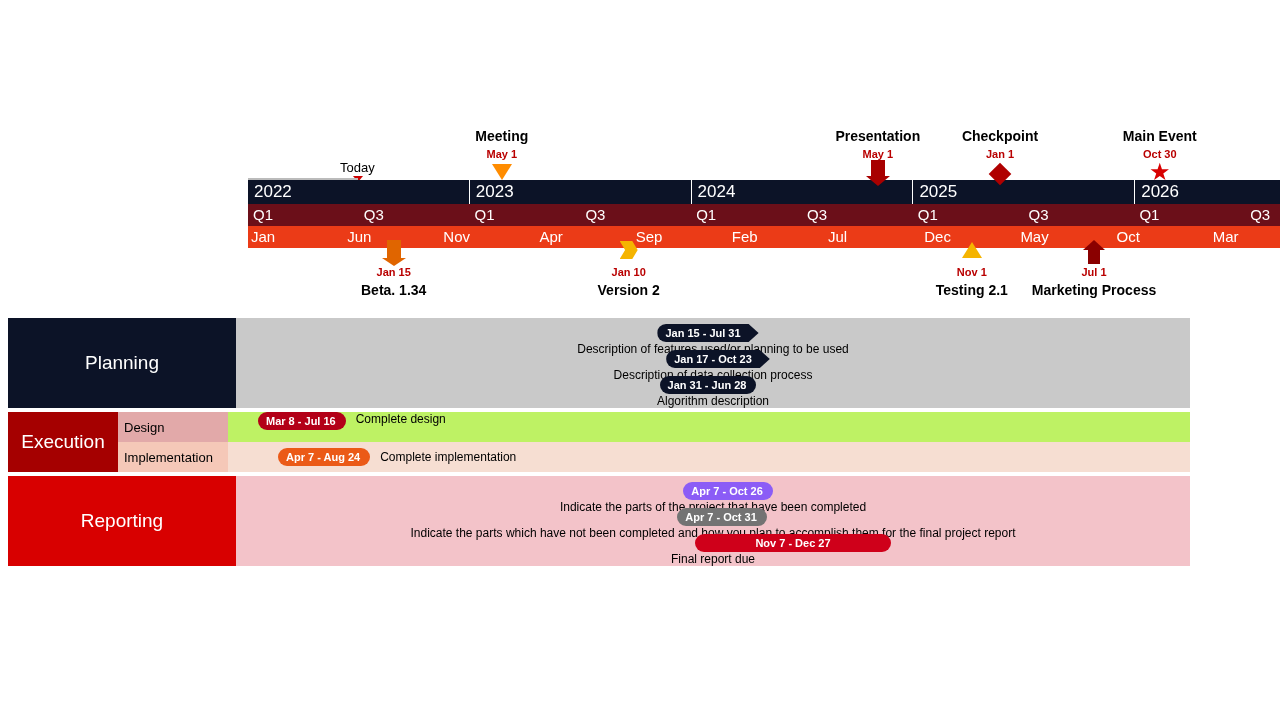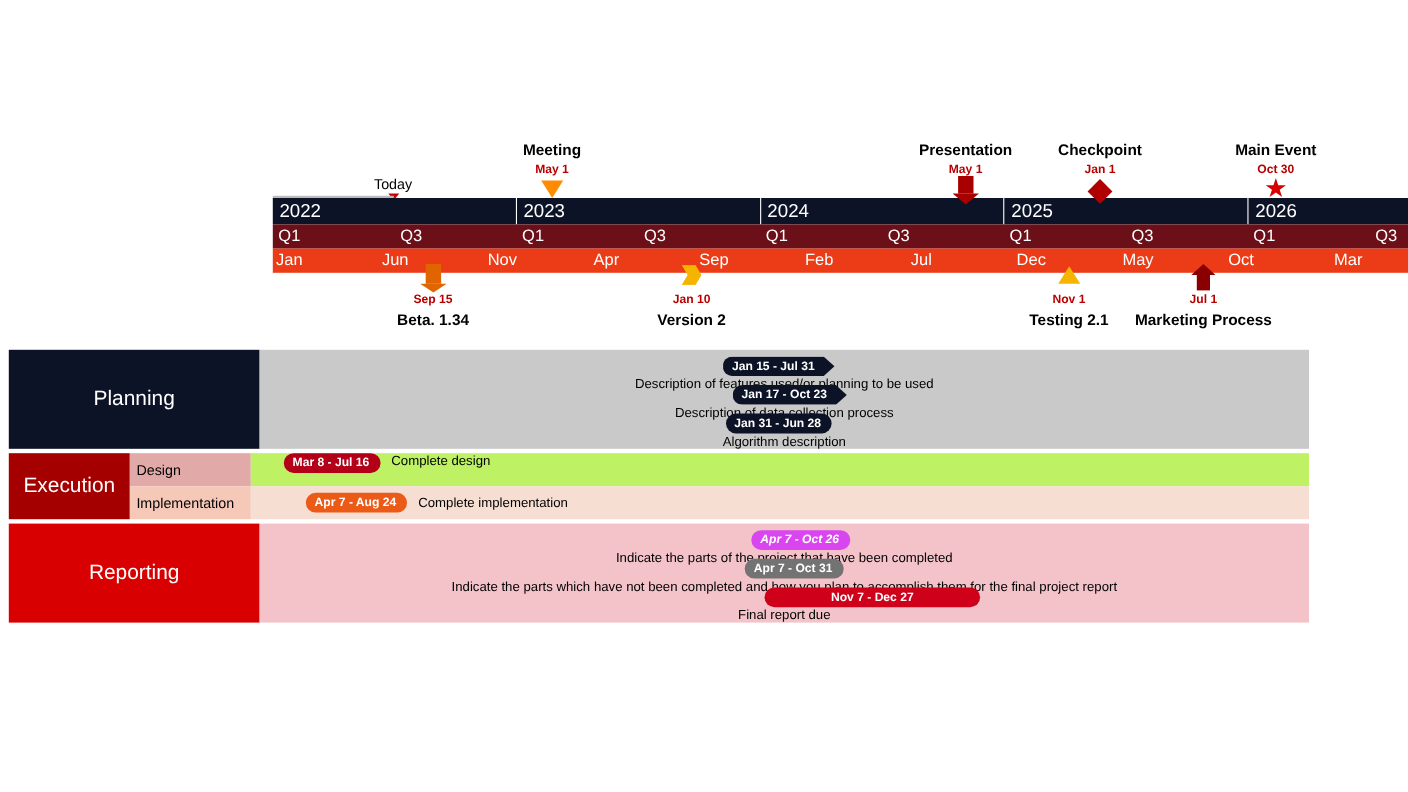--- a/index.html
+++ b/index.html
@@ -176,21 +176,21 @@
     <span class="ms-date" style="left: 877.8px; top: 148px;">May 1</span>
     <span class="arrow-down-red" style="left: 877.8px;"></span>
 <span class="ms-title" style="left: 1000px; top: 128px;">Checkpoint</span>
     <span class="ms-date" style="left: 1000px; top: 148px;">Jan 1</span>
     <span class="diamond-red" style="left: 1000px;"></span>
 <span class="ms-title" style="left: 1159.8px; top: 128px;">Main Event</span>
     <span class="ms-date" style="left: 1159.8px; top: 148px;">Oct 30</span>
     <span class="star-red" style="left: 1159.8px;">★</span>
 
 <span class="flag-orange" style="left: 393.7px;"></span>
-    <span class="ms-date" style="left: 393.7px; top: 266px;">Sep 15</span>
+    <span class="ms-date" style="left: 393.7px; top: 266px;">Jan 15</span>
     <span class="ms-title" style="left: 393.7px; top: 282px;">Beta. 1.34</span>
 <span class="chevron-yellow" style="left: 628.7px;"></span>
     <span class="ms-date" style="left: 628.7px; top: 266px;">Jan 10</span>
     <span class="ms-title" style="left: 628.7px; top: 282px;">Version 2</span>
 <span class="tri-up-yellow" style="left: 971.8px;"></span>
     <span class="ms-date" style="left: 971.8px; top: 266px;">Nov 1</span>
     <span class="ms-title" style="left: 971.8px; top: 282px;">Testing 2.1</span>
 <span class="arrow-up-red" style="left: 1094px;"></span>
     <span class="ms-date" style="left: 1094px; top: 266px;">Jul 1</span>
     <span class="ms-title" style="left: 1094px; top: 282px;">Marketing Process</span>
@@ -230,21 +230,21 @@
         <span class="pill" style=";background:#eb5a17;margin-left:40px;border-radius:10px;">Apr 7 - Aug 24</span>
         <span class="desc">Complete implementation</span>
       </div>
     </div>
   </div>
 
   <div class="lane">
     <div class="lane-head" style=";background:#d80000">Reporting</div>
     <div class="lane-body" style=";background:#f3c3c9">
       <div class="row">
-        <span class="pill" style=";background:#d946ef;margin-left:40px;border-radius:10px;font-style:italic;">Apr 7 - Oct 26</span>
+        <span class="pill" style=";background:#8b5cf6;margin-left:40px;border-radius:10px;">Apr 7 - Oct 26</span>
         <span class="desc">Indicate the parts of the project that have been completed</span>
       </div>
       <div class="row">
         <span class="pill" style=";background:#737373;margin-left:28px;border-radius:10px;">Apr 7 - Oct 31</span>
         <span class="desc">Indicate the parts which have not been completed and how you plan to accomplish them for the final project report</span>
       </div>
       <div class="row">
         <span class="pill" style=";background:#cf001a;margin-left:170px;padding-left:60px;padding-right:60px;border-radius:10px;">Nov 7 - Dec 27</span>
         <span class="desc">Final report due</span>
       </div>

